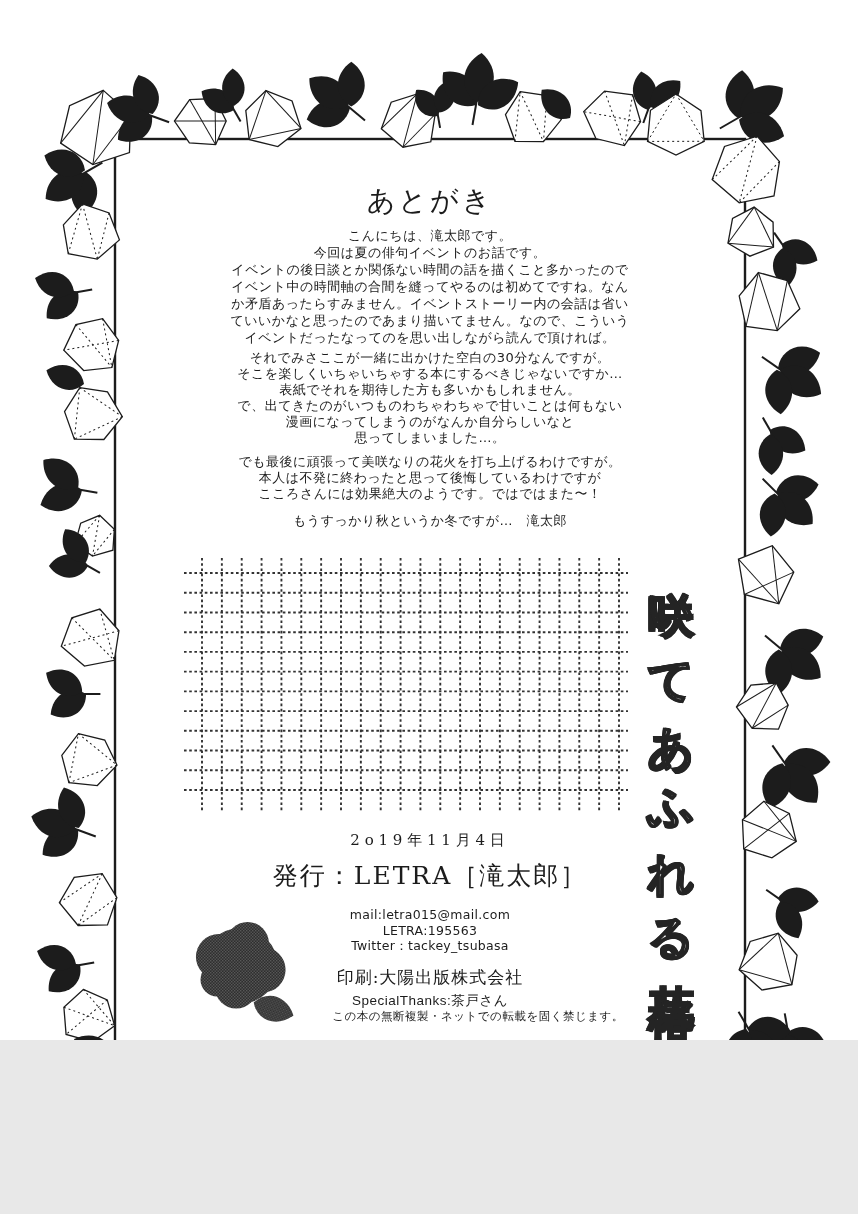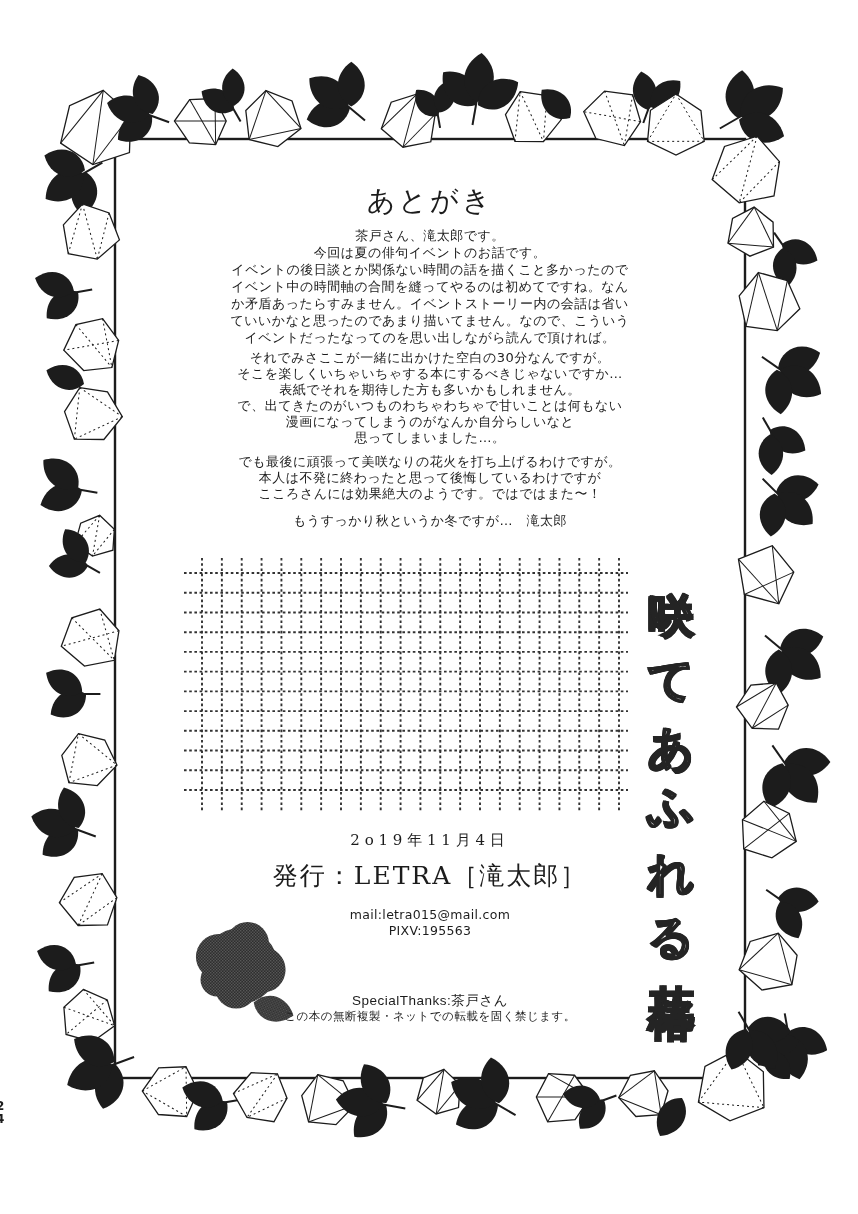--- a/index.html
+++ b/index.html
@@ -1,17 +1,17 @@
 <!DOCTYPE html>
 <html><head>
 <meta charset="utf-8">
 <style>
   html,body{margin:0;padding:0;background:#e8e8e8;}
   .page{
-    position:relative;width:858px;height:1214px;margin:0 auto;
+    position:relative;width:858px;height:1040px;margin:0 auto;
     background:#ffffff;overflow:hidden;
     font-family:"DejaVu Sans",sans-serif;color:#1c1c1c;
   }
   svg.art{position:absolute;left:0;top:0;z-index:0;}
   .txt{position:absolute;z-index:1;}
   .center{left:115px;width:630px;text-align:center;}
   .pre{white-space:pre-line;}
   .title{top:182px;font-family:"DejaVu Serif","Liberation Serif",serif;
     font-size:28px;letter-spacing:3px;font-weight:500;}
   .body-p{font-size:13px;letter-spacing:0.5px;}
@@ -29,21 +29,21 @@
   }
   .date{top:831px;font-family:"DejaVu Serif","Liberation Serif",serif;
     font-size:15px;letter-spacing:0.32em;}
   .publisher{top:859px;font-family:"DejaVu Serif","Liberation Serif",serif;
     font-size:25px;letter-spacing:2px;}
   .contact{top:907px;font-size:12.5px;line-height:15.5px;letter-spacing:0.3px;}
   .printer{top:966px;font-family:"DejaVu Serif","Liberation Serif",serif;
     font-size:17px;letter-spacing:1px;}
   .thanks{top:992px;font-family:Liberation Sans, sans-serif;
     font-size:13.5px;letter-spacing:0.5px;}
-  .notice{top:1009px;font-size:11.5px;letter-spacing:0.5px;}
+  .notice{top:1009px;font-size:11.5px;letter-spacing:0.5px;padding-left:48px;}
   .page-num{left:-4px;top:1100px;width:14px;font-size:12px;font-weight:700;
     line-height:13px;text-align:left;}
 </style>
 </head>
 <body>
 
 <div class="page">
 
   <svg id="art" class="art" width="858" height="1214" viewBox="0 0 858 1214">
     <defs>
@@ -439,21 +439,21 @@
         <circle cx="7.6000000000000005" cy="-22.8" r="21.28" fill="url(#ht)"></circle>
         <circle cx="22.8" cy="3.8000000000000003" r="22.8" fill="url(#ht)"></circle>
         <circle cx="-3.8000000000000003" cy="21.28" r="21.28" fill="url(#ht)"></circle>
         <circle cx="-22.8" cy="13.68" r="16.72" fill="url(#ht)"></circle>
         <path d="M0 0C9.196000000000002 -16.720000000000002 30.096000000000004 -16.720000000000002 41.800000000000004 0C30.096000000000004 16.720000000000002 9.196000000000002 16.720000000000002 0 0Z" fill="url(#ht)" transform="translate(13.68 36.48) rotate(18)"></path>
       </g>
     </svg>
 
   <div class="txt center title">あとがき</div>
 
-  <div class="txt center body-p p1 pre">茶戸さん、滝太郎です。
+  <div class="txt center body-p p1 pre">こんにちは、滝太郎です。
 今回は夏の俳句イベントのお話です。
 イベントの後日談とか関係ない時間の話を描くこと多かったので
 イベント中の時間軸の合間を縫ってやるのは初めてですね。なん
 か矛盾あったらすみません。イベントストーリー内の会話は省い
 ていいかなと思ったのであまり描いてません。なので、こういう
 イベントだったなってのを思い出しながら読んで頂ければ。</div>
 
   <div class="txt center body-p p2 pre">それでみさここが一緒に出かけた空白の30分なんですが。
 そこを楽しくいちゃいちゃする本にするべきじゃないですか…
 表紙でそれを期待した方も多いかもしれません。
@@ -468,23 +468,25 @@
 こころさんには効果絶大のようです。ではではまた〜！</div>
 
   <div class="txt side-title">咲いてあふれる花椿</div>
 
   <div class="txt center date">2o19年11月4日</div>
 
   <div class="txt center publisher">発行：LETRA［滝太郎］</div>
 
   <div class="txt center contact">
     <div>mail:letra015@mail.com</div>
-    <div>PIXV:195563</div>
+    <div>LETRA:195563</div>
+    <div>Twitter：tackey_tsubasa</div>
   </div>
 
+  <div class="txt center printer">印刷:大陽出版株式会社</div>
 
   <div class="txt center thanks">SpecialThanks:茶戸さん</div>
 
   <div class="txt center notice">この本の無断複製・ネットでの転載を固く禁じます。</div>
 
   <div class="txt page-num pre">2
 4</div>
 
 </div>
 

